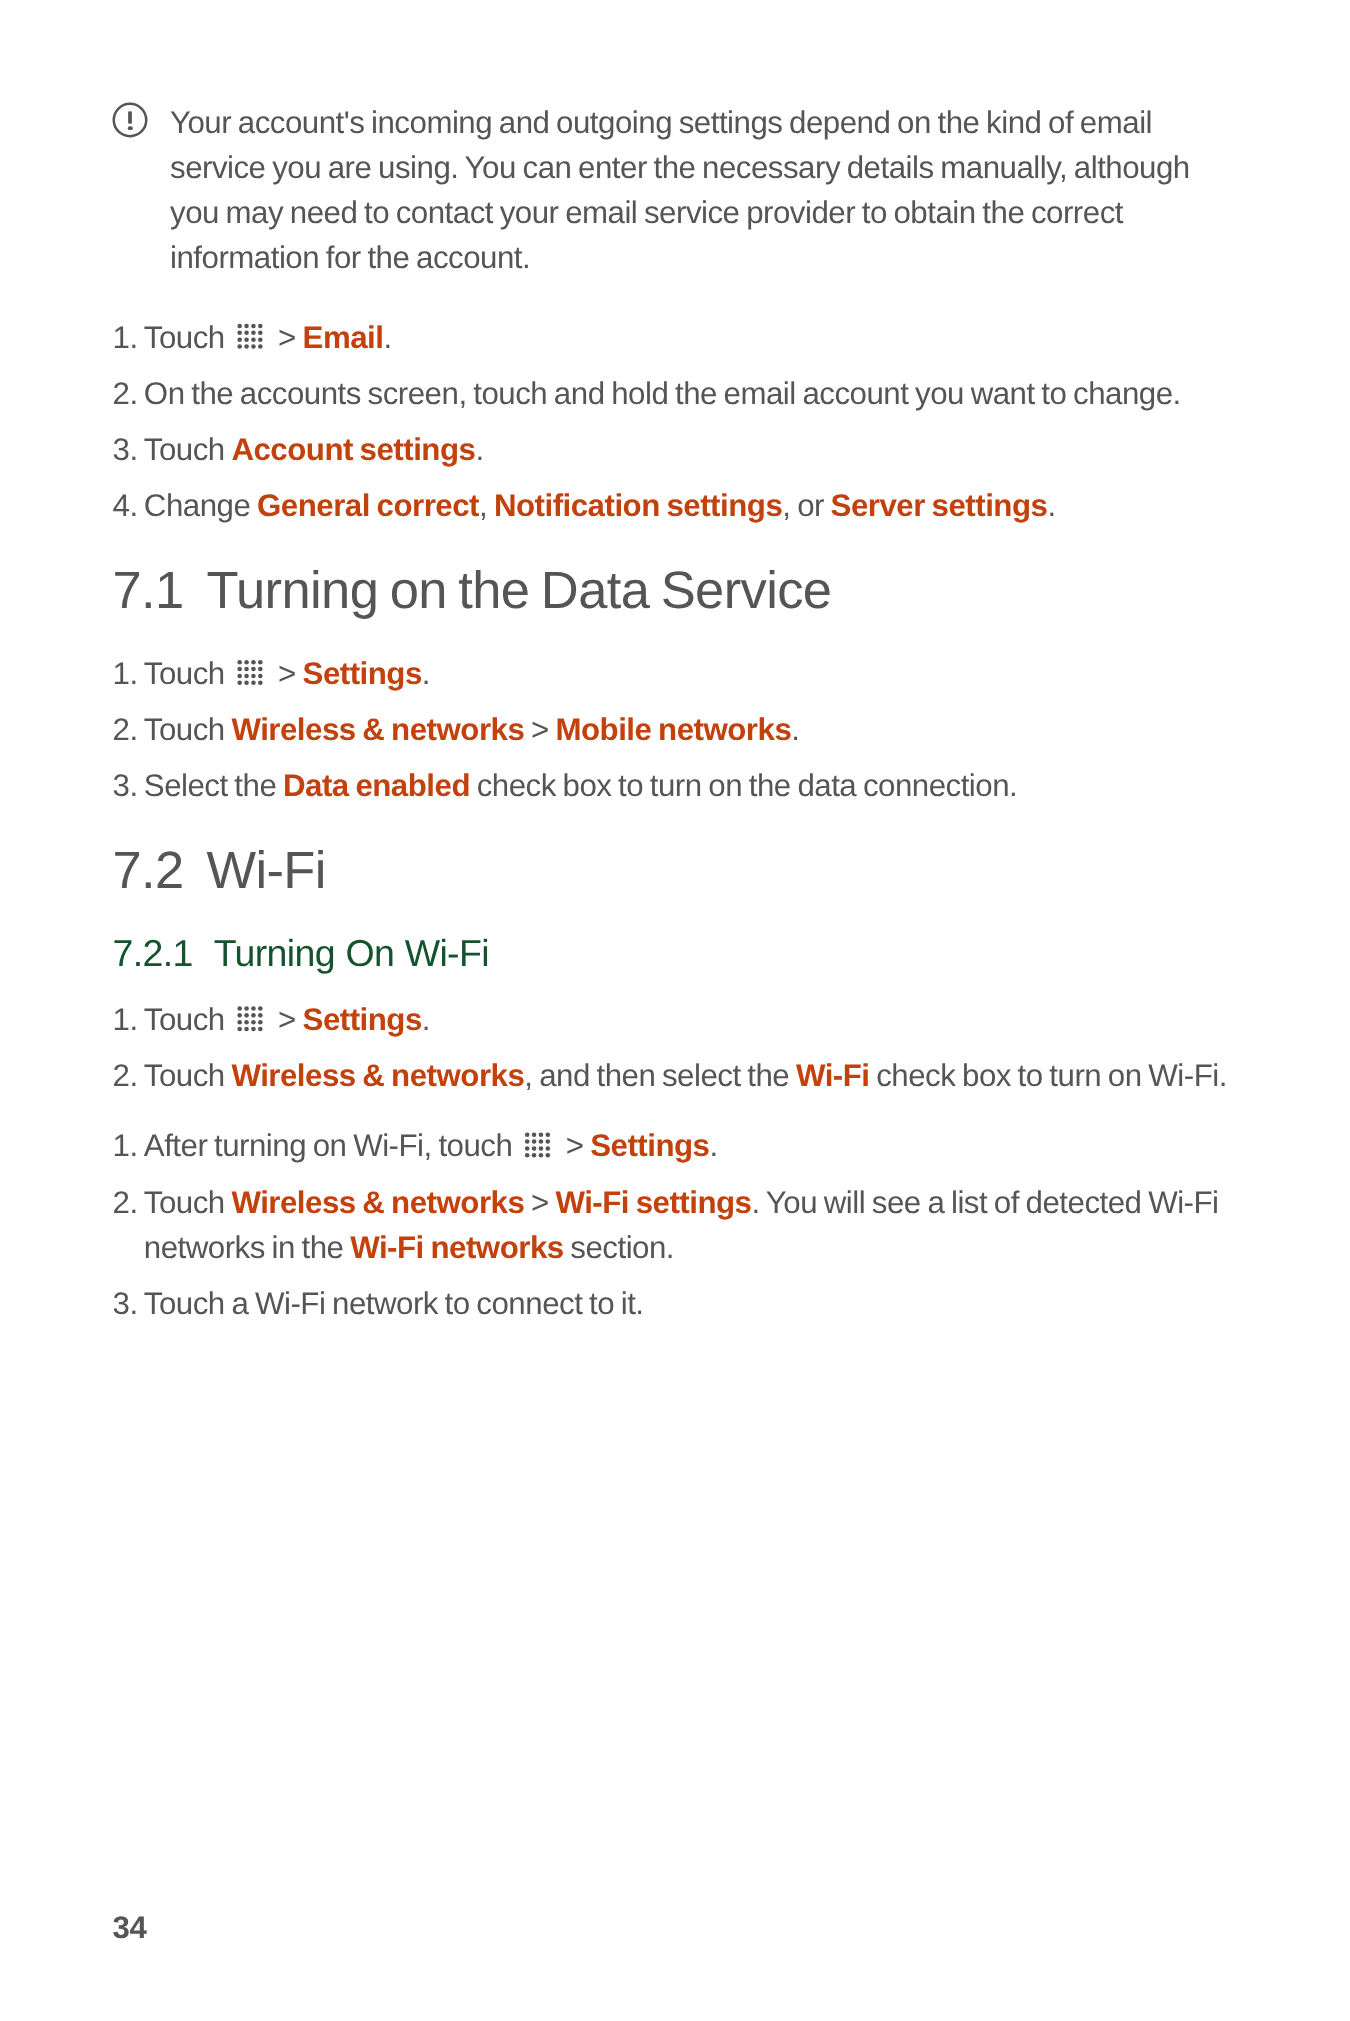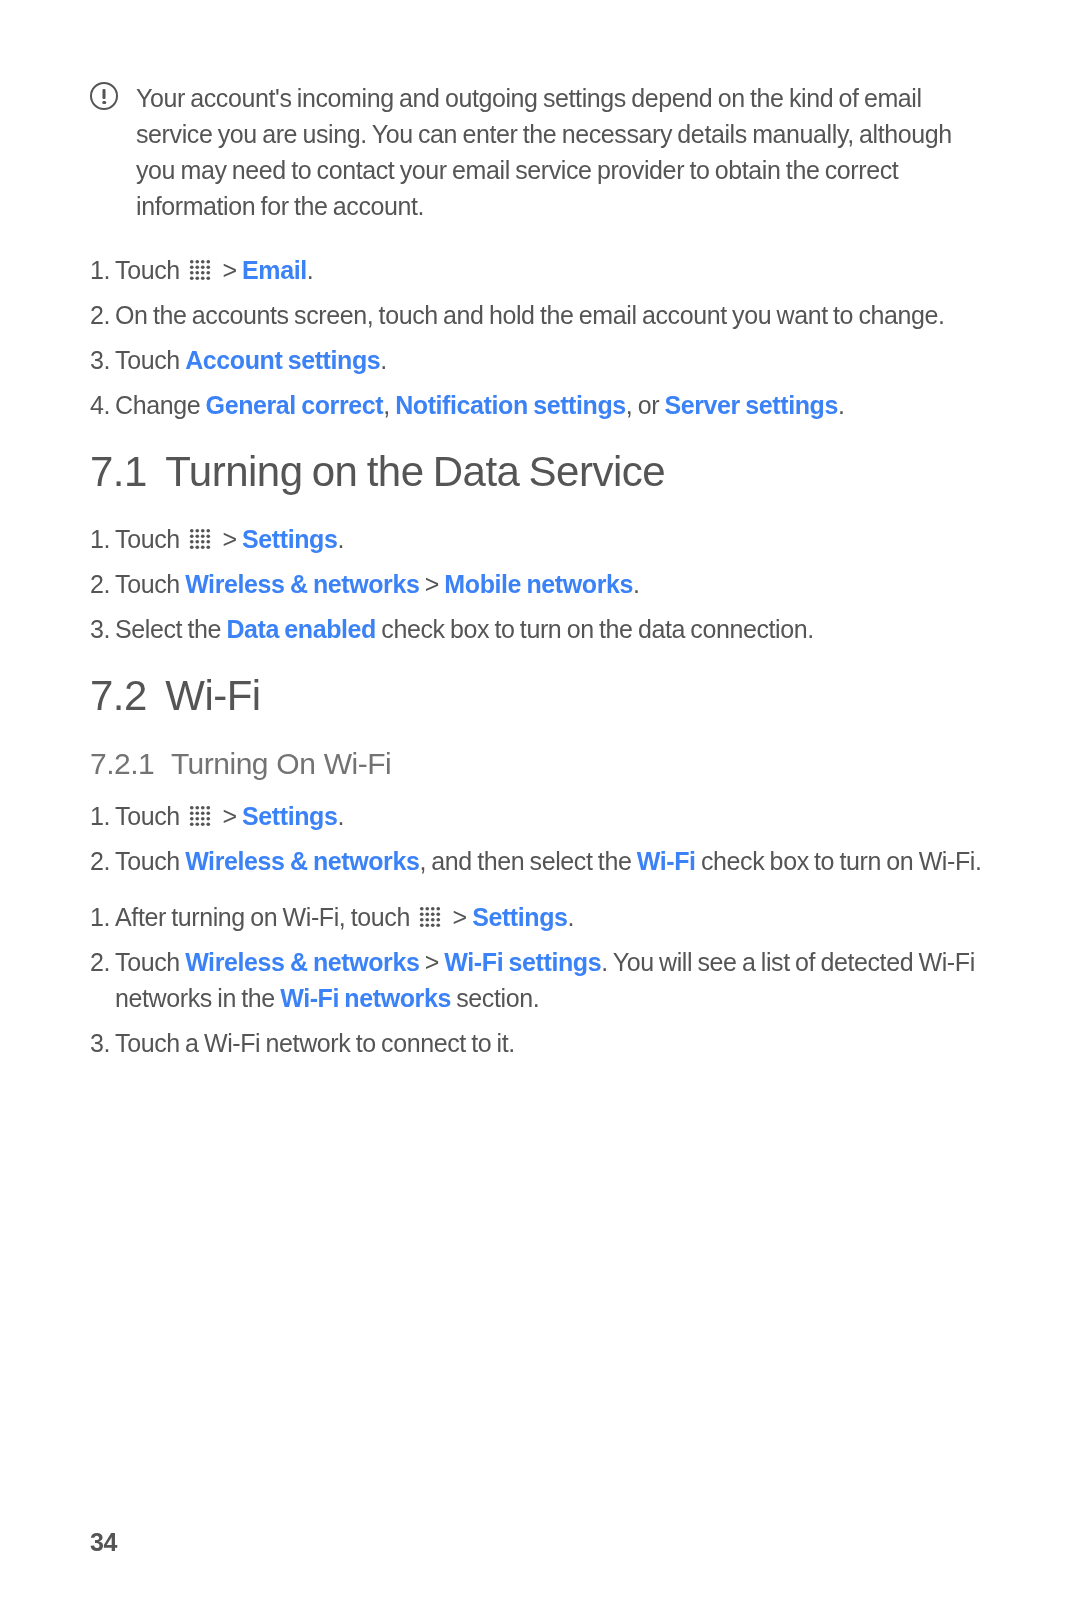--- a/index.html
+++ b/index.html
@@ -78,21 +78,21 @@
     word-spacing: -1.2px;
   }
   .li .num {
     flex: 0 0 auto;
     padding-right: 5px;
     white-space: nowrap;
   }
   .li .body {
     flex: 1 1 auto;
   }
-  .bold { font-weight: bold; color: #3b82f6; margin-top: 48px; }
+  .bold { font-weight: bold; color: #c2410c; margin-top: 48px; }
   .apps-icon {
     display: inline-block;
     vertical-align: -2px;
     width: 22px;
     height: 22px;
     margin: 0 6px 0 4px;
   }
   .apps-icon svg { display: block; }
   h1.chapter {
     font-size: 52px;
@@ -108,21 +108,21 @@
     font-weight: 400;
     color: #555;
     margin: 26px 0 26px 0;
     letter-spacing: -0.5px;
     word-spacing: -2px;
     line-height: 1.1;
   }
   h3.subsection {
     font-size: 30px;
     font-weight: 400;
-    color: #737373;
+    color: #14532d;
     margin: 28px 0 18px 0;
     letter-spacing: -0.5px;
     word-spacing: 0.5px;
     line-height: 1.1;
   }
   .para {
     font-size: 25px;
     line-height: 36px;
     margin: 0 0 12px 0;
     word-spacing: -1.2px;

